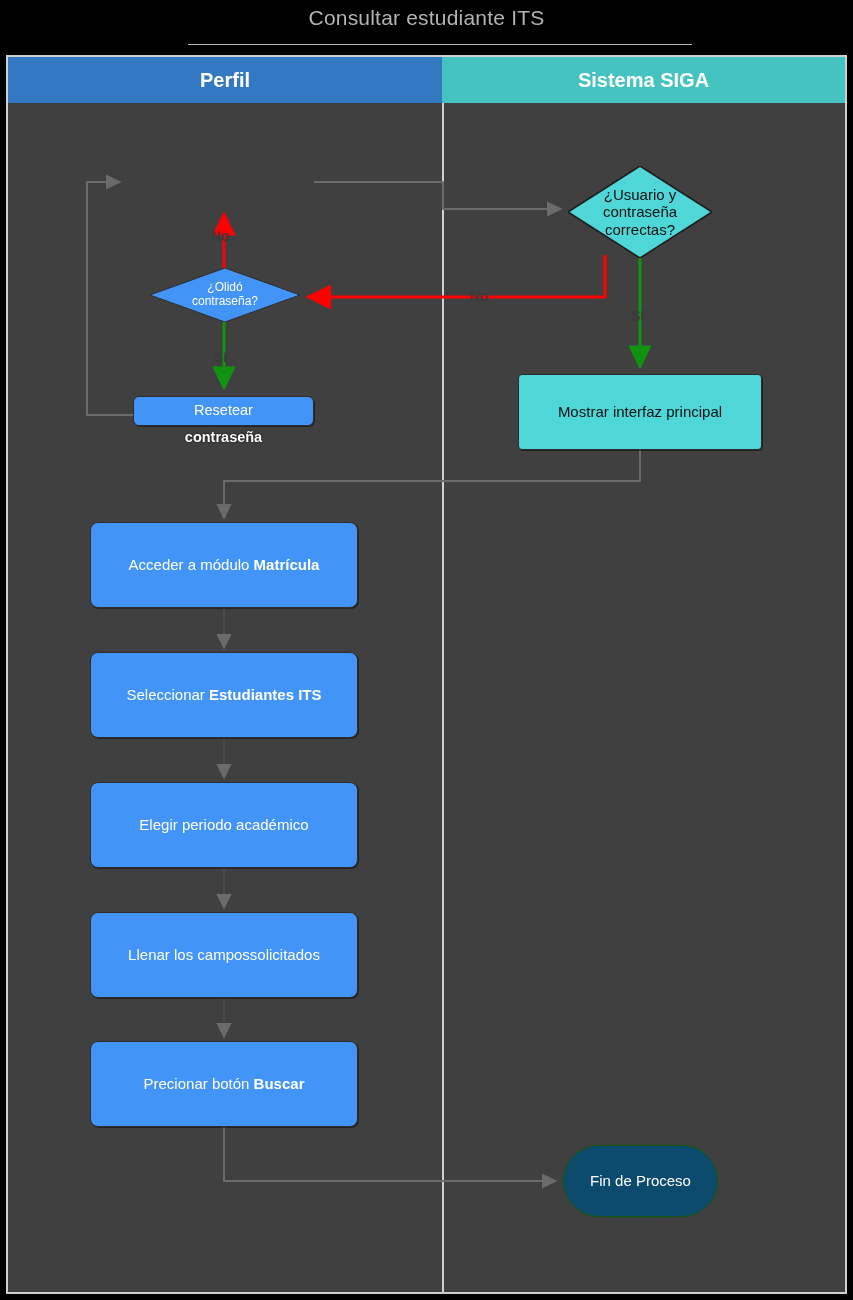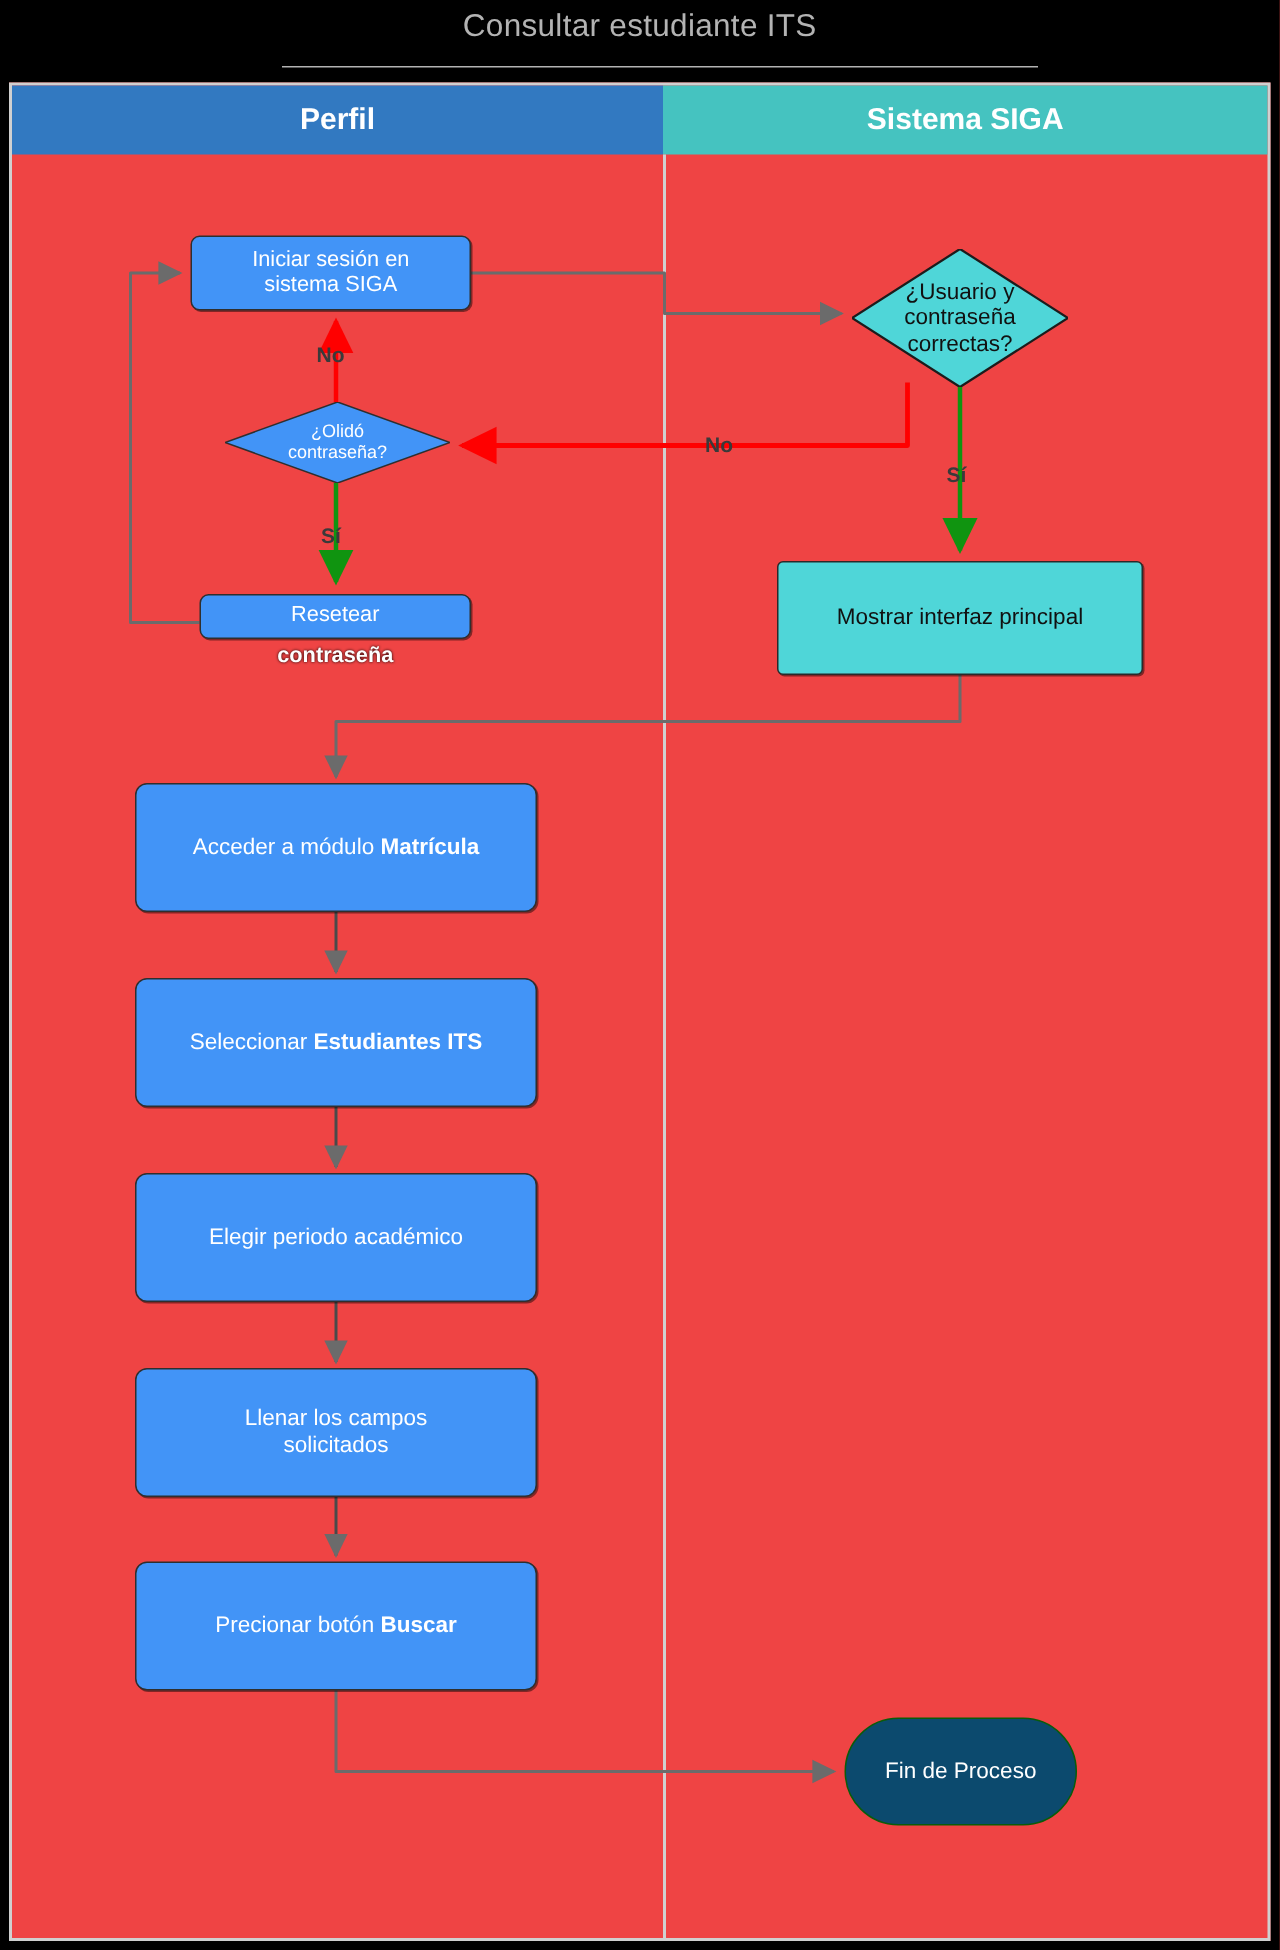--- a/index.html
+++ b/index.html
@@ -16,21 +16,21 @@
     position:absolute;left:0;top:6px;width:853px;text-align:center;
     font-size:21px;color:#b3b3b3;letter-spacing:.2px;
   }
   .title-rule{
     position:absolute;left:188px;top:44px;width:504px;height:1px;background:#b3b3b3;
   }
 
   
   .pool{
     position:absolute;left:6px;top:55px;width:841px;height:1239px;
-    border:2px solid #d0d0d0;box-sizing:border-box;background:#ef4444;
+    border:2px solid #d0d0d0;box-sizing:border-box;background:#404040;
   }
   .lane-head{
     position:absolute;top:0;height:46px;line-height:46px;text-align:center;
     font-size:20px;font-weight:bold;color:#fff;box-sizing:border-box;
   }
   .lane-head.perfil{left:0;width:434px;background:#3279c1;}
   .lane-head.siga{left:434px;width:403px;background:#45c3c0;}
   .lane-div{
     position:absolute;left:434px;top:46px;width:2px;height:1191px;background:#d0d0d0;
   }
@@ -132,24 +132,20 @@
 
       <path d="M224,1126 L224,1181 L556,1181" stroke="#6b6b6b" stroke-width="2" marker-end="url(#ahGray)"></path>
     </g>
   </svg>
 
   <div class="elabel" style="left:211px;top:228px;">No</div>
   <div class="elabel" style="left:214px;top:349px;">Sí</div>
   <div class="elabel" style="left:470px;top:288px;">No</div>
   <div class="elabel" style="left:631px;top:308px;">Sí</div>
 
-  <div class="node proc" style="left:127px;top:157px;width:187px;height:50px;flex-direction:column;">
-    <span>Iniciar sesión en</span>
-    <span>sistema SIGA</span>
-  </div>
 
   <div class="dia-wrap dia-blue" style="left:150px;top:268px;width:150px;height:54px;">
     <svg width="150" height="54" style="position:absolute;left:0;top:0;">
       <polygon points="75,0 150,27 75,54 0,27" fill="#4294f7" stroke="#2f2f2f" stroke-width="1"></polygon>
     </svg>
     <div class="dlabel" style="flex-direction:column;">
       <span>¿Olidó</span>
       <span>contraseña?</span>
     </div>
   </div>
@@ -179,21 +175,21 @@
   </div>
 
   <div class="node proc big" style="left:90px;top:652px;width:268px;height:86px;">
     <span><span>Seleccionar </span><b>Estudiantes ITS</b></span>
   </div>
 
   <div class="node proc big" style="left:90px;top:782px;width:268px;height:86px;">
     <span>Elegir periodo académico</span>
   </div>
 
-  <div class="node proc big" style="left:90px;top:912px;width:268px;height:86px;flex-direction:column;">
+  <div class="node proc big" style="left:90px;top:912px;width:268px;height:86px;flex-direction:row;">
     <span>Llenar los campos</span>
     <span>solicitados</span>
   </div>
 
   <div class="node proc big" style="left:90px;top:1041px;width:268px;height:86px;">
     <span><span>Precionar botón </span><b>Buscar</b></span>
   </div>
 
   <div class="node term" style="left:563px;top:1145px;width:155px;height:72px;">
     <span>Fin de Proceso</span>

